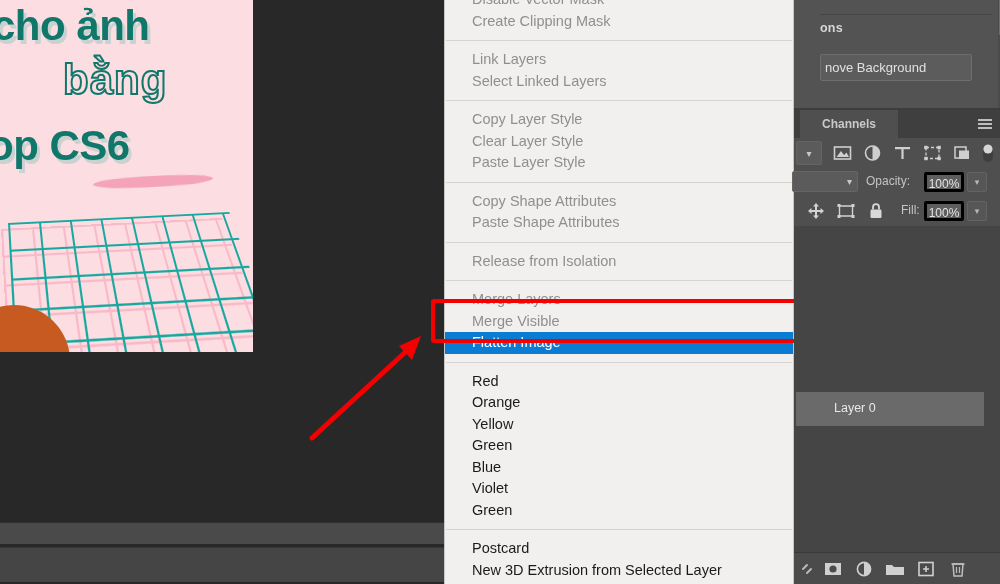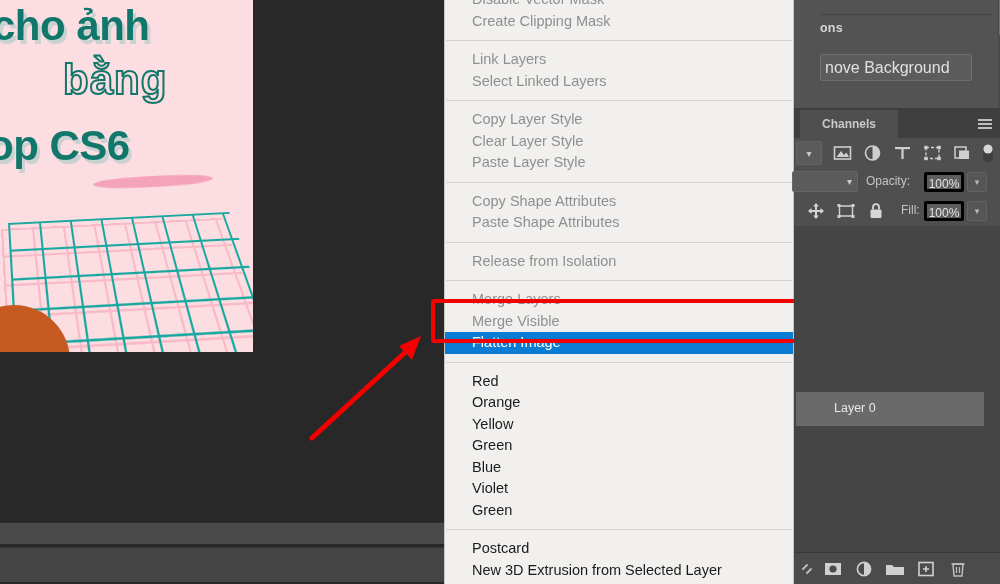--- a/index.html
+++ b/index.html
@@ -127,21 +127,21 @@
   }
   .qa-topline { position:absolute; left:0; top:14px; width:172px; height:1px; background:#454545; }
   .qa-title {
     position: absolute; left: 0px; top: 21px;
     font-size: 12.5px; font-weight: bold; color: #d6d6d6;
     letter-spacing: .2px;
   }
   .qa-btn {
     position: absolute; left: 0px; top: 54px; width: 152px; height: 27px;
     background: #5c5c5c; border: 1px solid #6e6e6e; border-radius: 2px;
-    color: #e0e0e0; font-size: 16px; line-height: 25px; padding-left: 4px;
+    color: #e0e0e0; font-size: 13px; line-height: 25px; padding-left: 4px;
     white-space: nowrap;
   }
   .qa-scroll-track {
     position: absolute; left: 178px; top: 0; width: 14px; height: 108px;
     background: #4b4b4b;
   }
   .qa-scroll-thumb {
     position: absolute; left: 179px; top: 0px; width: 13px; height: 35px;
     background: #6f6f6f;
   }

